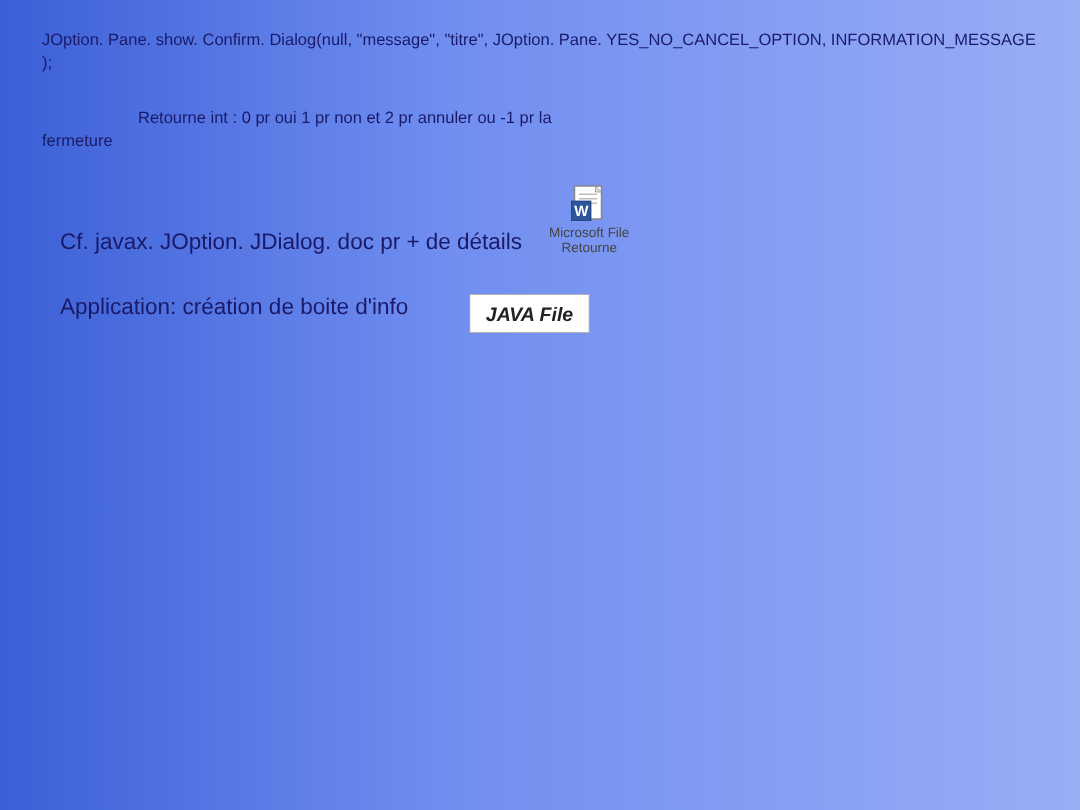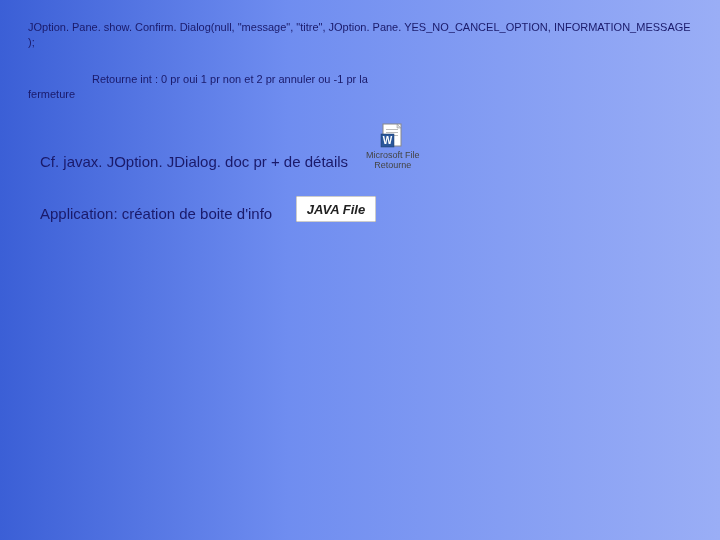--- a/index.html
+++ b/index.html
@@ -43,22 +43,22 @@
     align-items: flex-end;
     gap: 18px;
     margin: 10px 0 26px 12px;
   }
   .cf-text {
     font-size: 15px;
     color: #1a1a6a;
   }
   .app-row {
     display: flex;
-    align-items: flex-end;
-    gap: 24px;
+    align-items: flex-start;
+    gap: 41px;
     margin: 0 0 0 12px;
   }
   .app-text {
     font-size: 15px;
     color: #1a1a6a;
   }
   
   .word-icon {
     display: flex;
     flex-direction: column;

